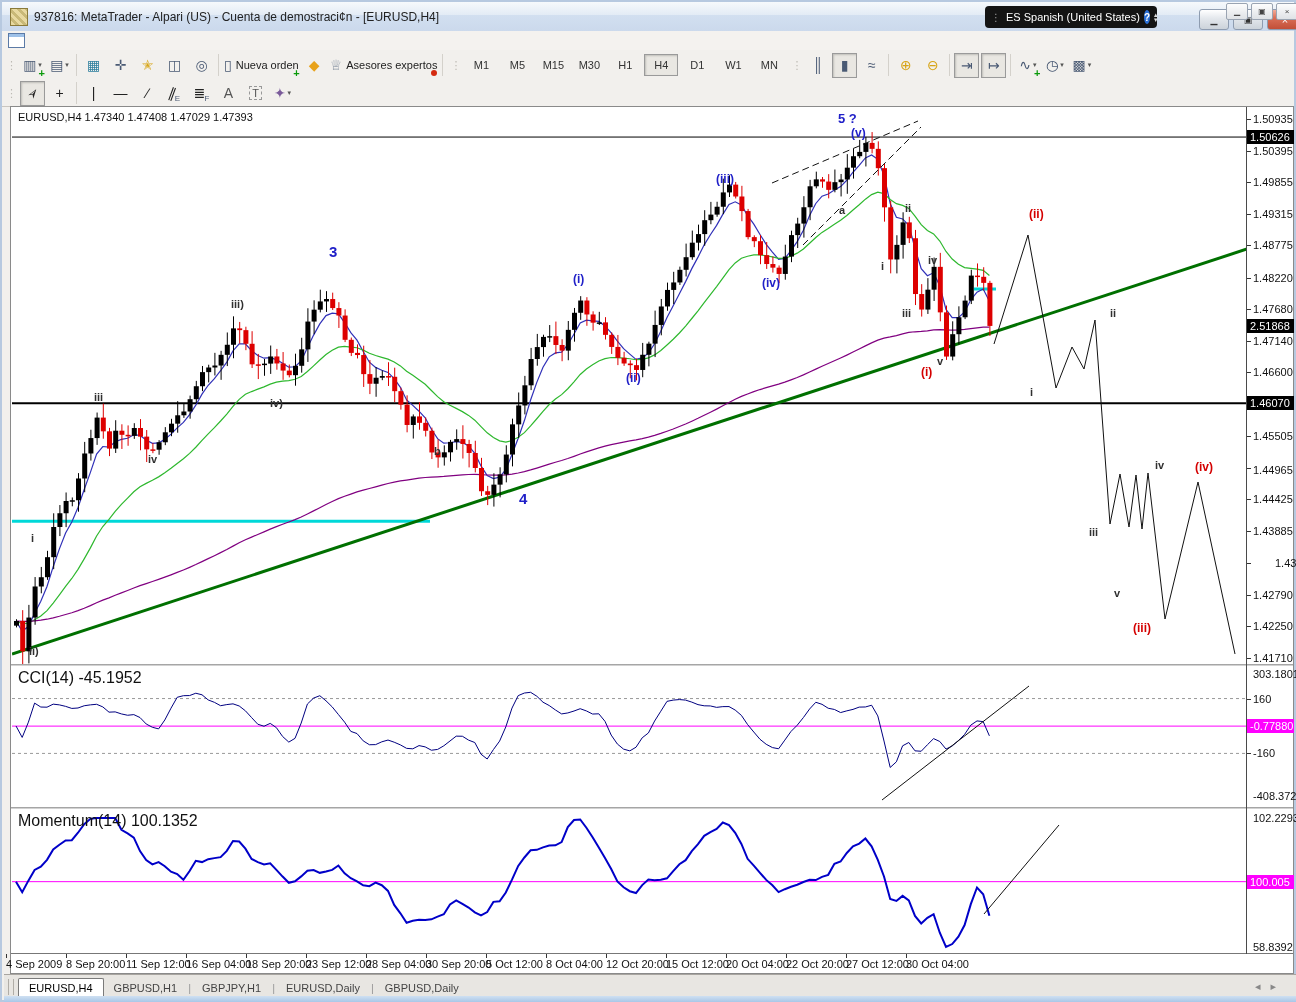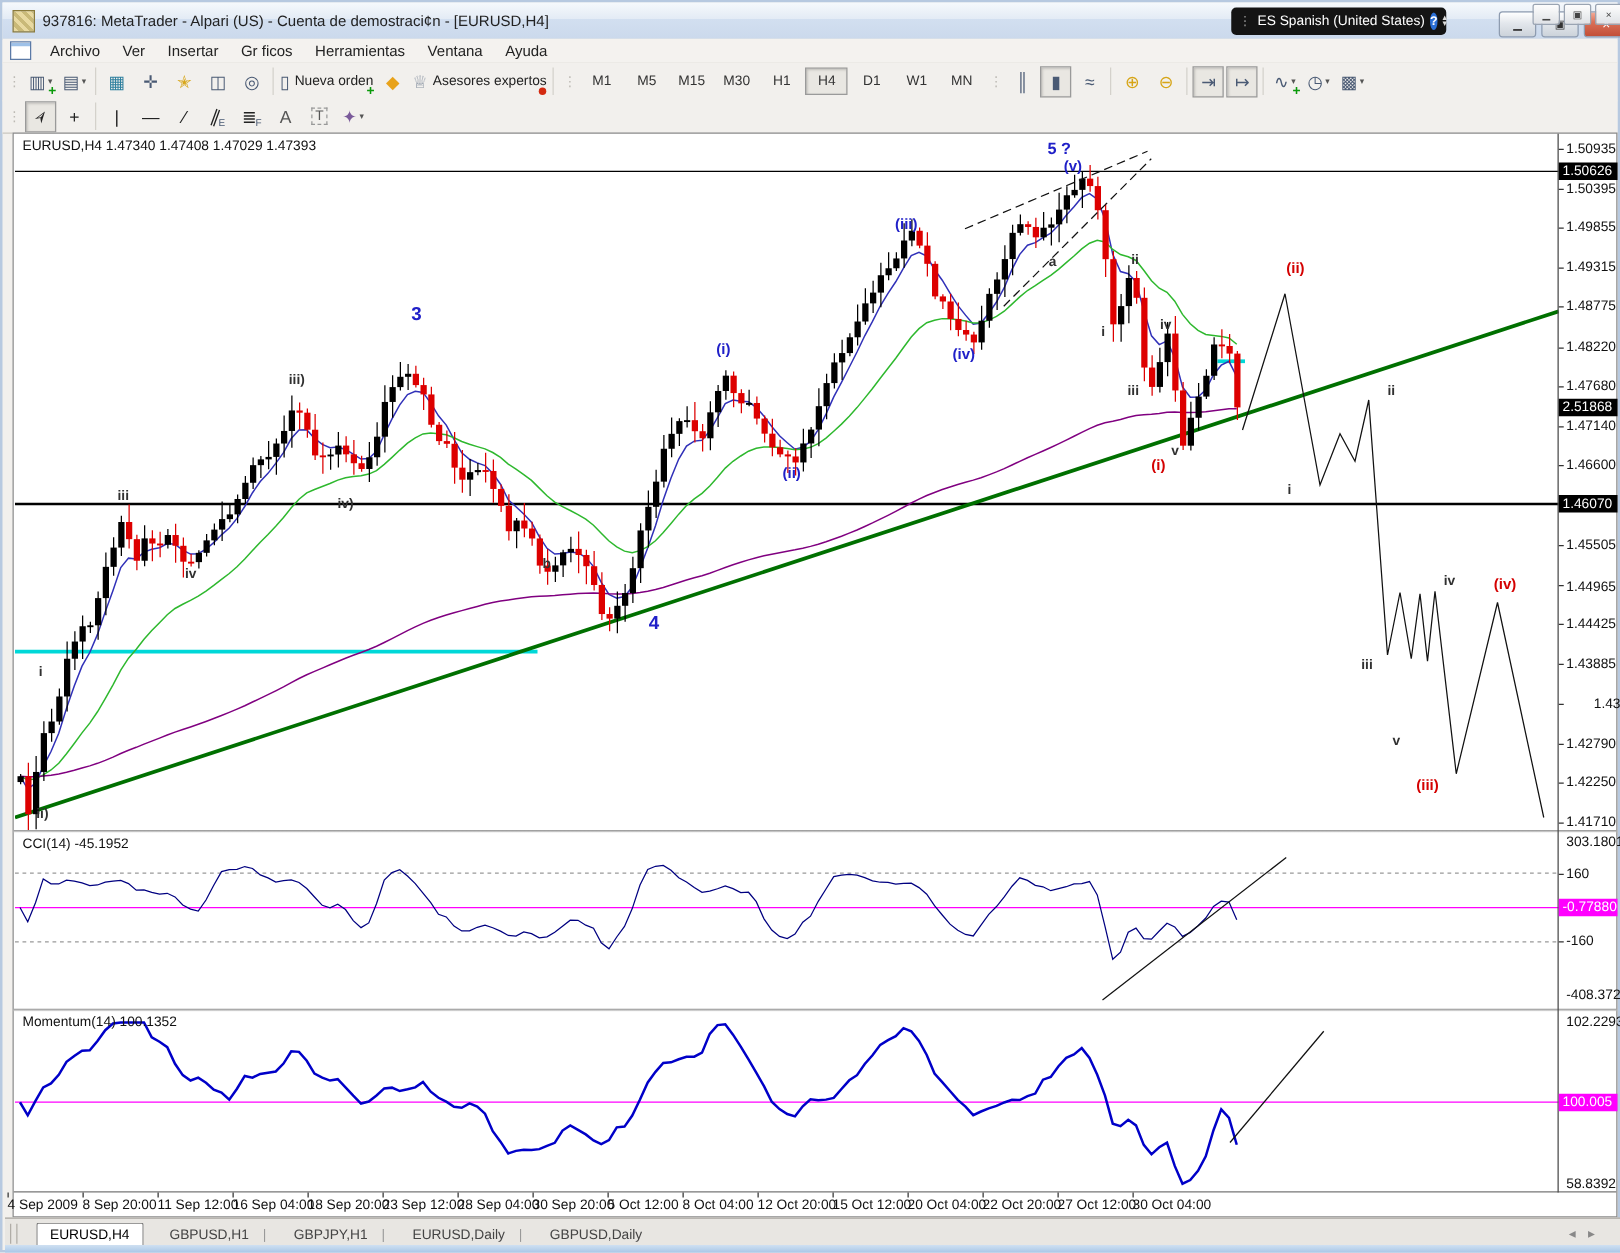--- a/index.html
+++ b/index.html
@@ -52,34 +52,34 @@
   .c-teal{color:#2e7f9e;} .sub{font-size:8px;color:#4a5a74;align-self:flex-end;margin:0 0 2px -1px;}
   .vsep{width:1px;height:22px;background:#d4d1cb;margin:0 3px;}
   
   .child-frame{position:absolute;left:8px;top:104px;width:1284px;height:868px;
     border:1px solid #8a8a8a;box-sizing:border-box;background:#fff;pointer-events:none;}
   .panel-sep{position:absolute;left:9px;width:1282px;height:2px;
     background:linear-gradient(#8f8f8f,#e8e8e8);}
   .axis-line-v{position:absolute;left:1244px;top:105px;width:1px;height:847px;background:#4a4a4a;}
   svg{position:absolute;}
   .chart-info{position:absolute;left:16px;top:109px;font-size:11px;color:#111;}
-  .ind-label{position:absolute;font-size:11px;color:#111;}
+  .ind-label{position:absolute;font-size:16px;color:#111;}
   .scale-text{position:absolute;left:1251px;font-size:11px;color:#111;white-space:nowrap;}
   .scale-tick{position:absolute;left:1245px;width:4px;height:1px;background:#333;}
   .price-tag{position:absolute;left:1245px;width:47px;height:14px;color:#fff;font-size:11px;
     line-height:14px;padding-left:3px;box-sizing:border-box;white-space:nowrap;}
   .wave{position:absolute;font-weight:bold;pointer-events:none;}
   .time-label{position:absolute;top:956px;font-size:11px;color:#111;white-space:nowrap;}
   .time-tick{position:absolute;top:952px;width:1px;height:4px;background:#333;}
   .axis-top{position:absolute;left:9px;top:951px;width:1282px;height:1px;background:#777;}
   
   .tabsbar{position:absolute;left:2px;top:972px;width:1292px;height:22px;background:#e8e6e2;
     border-top:1px solid #a8a5a0;display:flex;align-items:flex-end;}
   .tabgrip{width:4px;height:16px;margin:0 4px 2px 4px;border-left:1px solid #b0ada7;border-right:1px solid #b0ada7;}
-  .tab{font-size:11px;color:#444;padding:3px 10px;margin-left:11px;}
+  .tab{font-size:11px;color:#444;padding:3px 10px;}
   .tab.active{background:#fff;border:1px solid #7a7a7a;border-bottom:1px solid #fff;color:#000;
     border-radius:2px 2px 0 0;margin-bottom:-1px;}
   .tabsep{color:#999;margin:0 1px 3px 1px;}
   .tab-arrows{position:absolute;right:10px;bottom:4px;color:#888;font-size:11px;letter-spacing:10px;}
   .bottomstrip{position:absolute;left:2px;top:994px;width:1292px;height:6px;
     background:linear-gradient(#cfe0f2,#a9c7e7);}
 </style>
 </head>
 <body>
 
@@ -99,21 +99,20 @@
       </span>
   </div>
   <div class="win-controls">
     <span class="wbtn">▁</span>
     <span class="wbtn">▣</span>
     <span class="wbtn close">×</span>
   </div>
 
   <div class="menubar">
     <span class="doc-icon"></span>
-    <span id="menu-items"><span class="menuitem">Archivo</span><span class="menuitem">Ver</span><span class="menuitem">Insertar</span><span class="menuitem">Gr ficos</span><span class="menuitem">Herramientas</span><span class="menuitem">Ventana</span><span class="menuitem">Ayuda</span></span>
   </div>
   <div class="mdi-controls">
     <span class="mbtn">▁</span>
     <span class="mbtn">▣</span>
     <span class="mbtn">×</span>
   </div>
 
   <div class="toolbar tb1">
     <span class="grip">⋮</span>
     <span class="tbtn">

